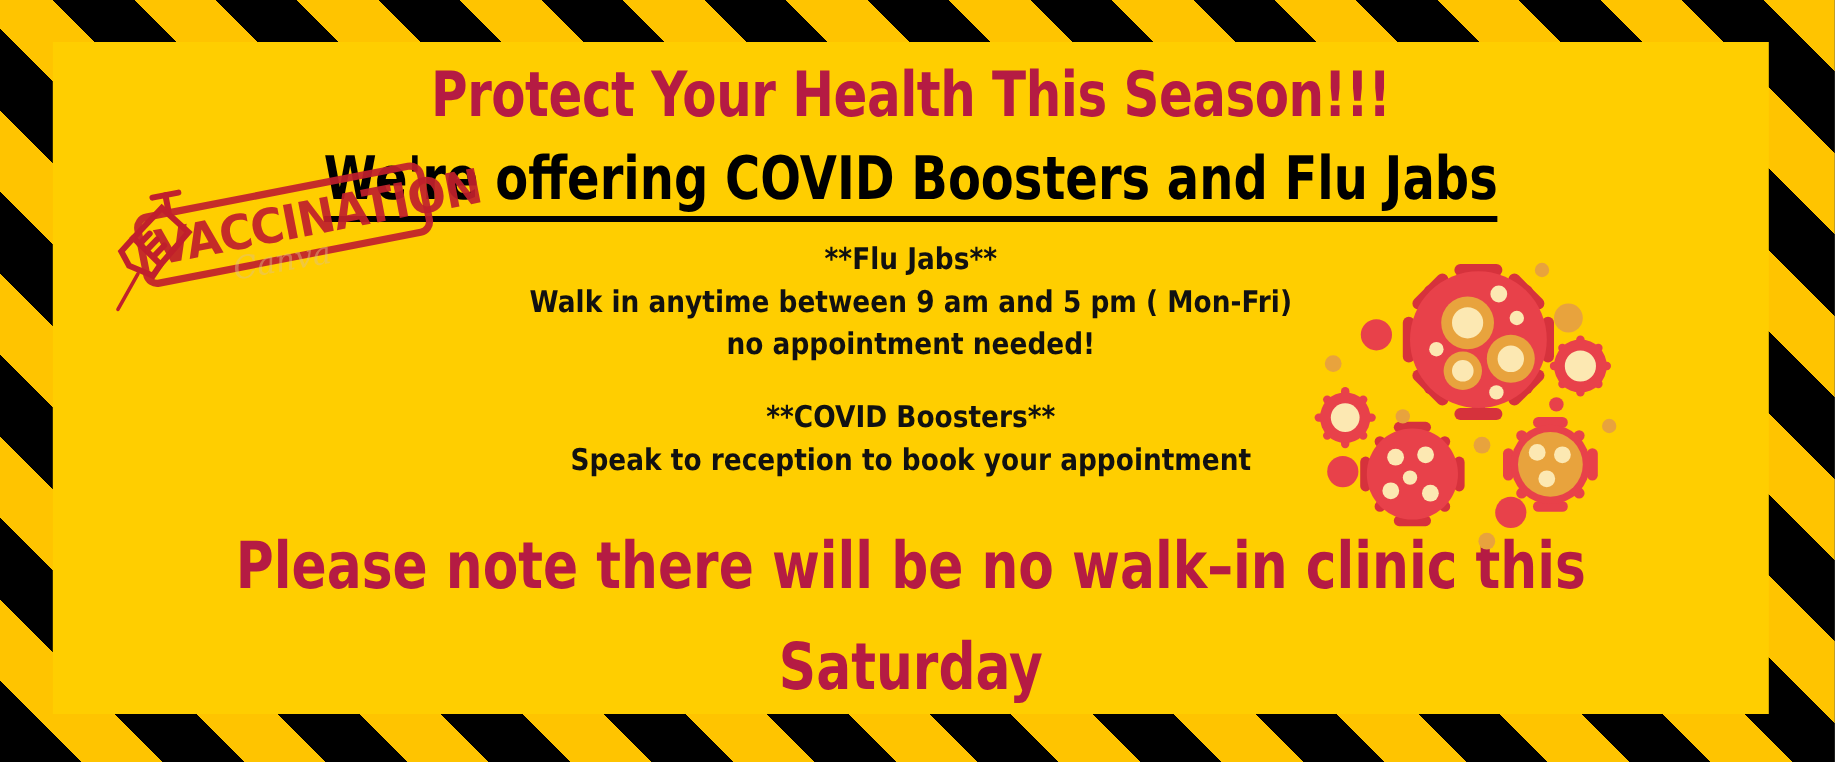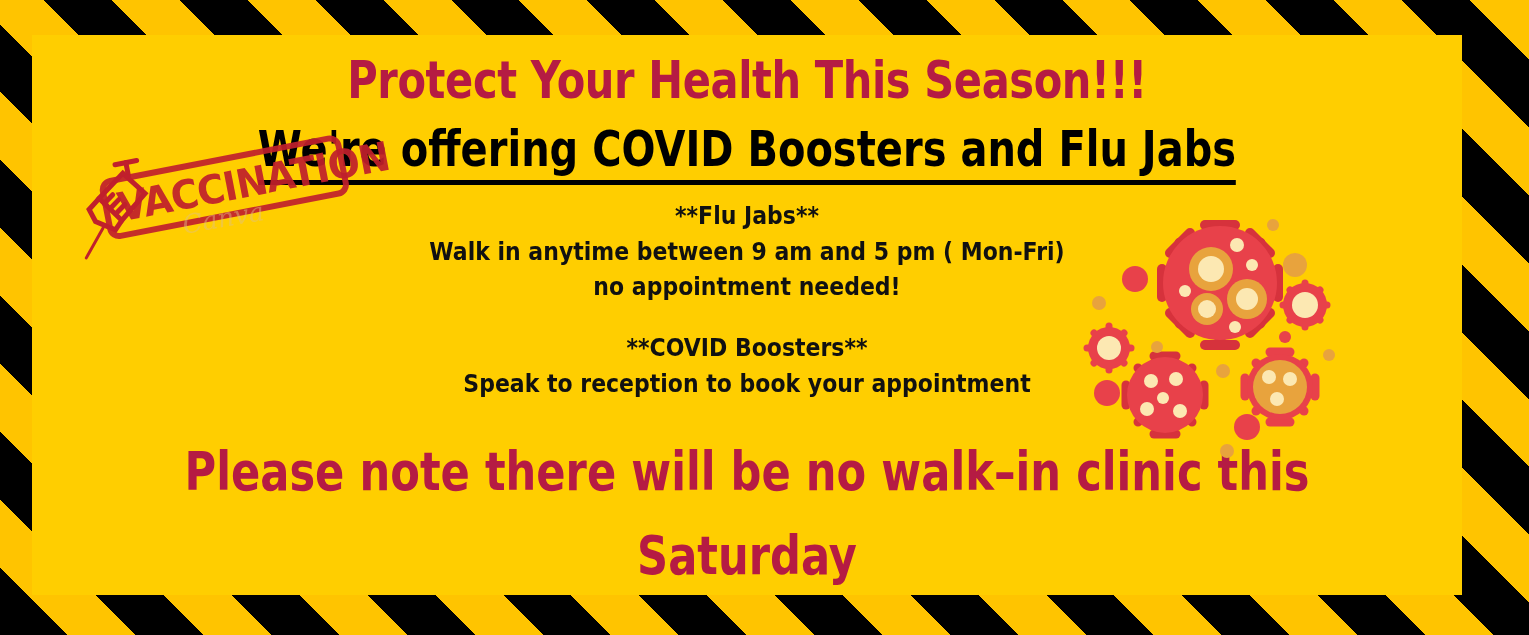--- a/index.html
+++ b/index.html
@@ -24,21 +24,21 @@
         #000000 0px,
         #000000 48px,
         #ffc400 48px,
         #ffc400 96px
     );
   }
 
   
   .panel {
     position: absolute;
-    left: 32px;
+    left: 44px;
     top: 35px;
     width: 1430px;
     height: 560px;
     background: #ffce00;
     overflow: hidden;
   }
 
   
   .content {
     position: absolute;

